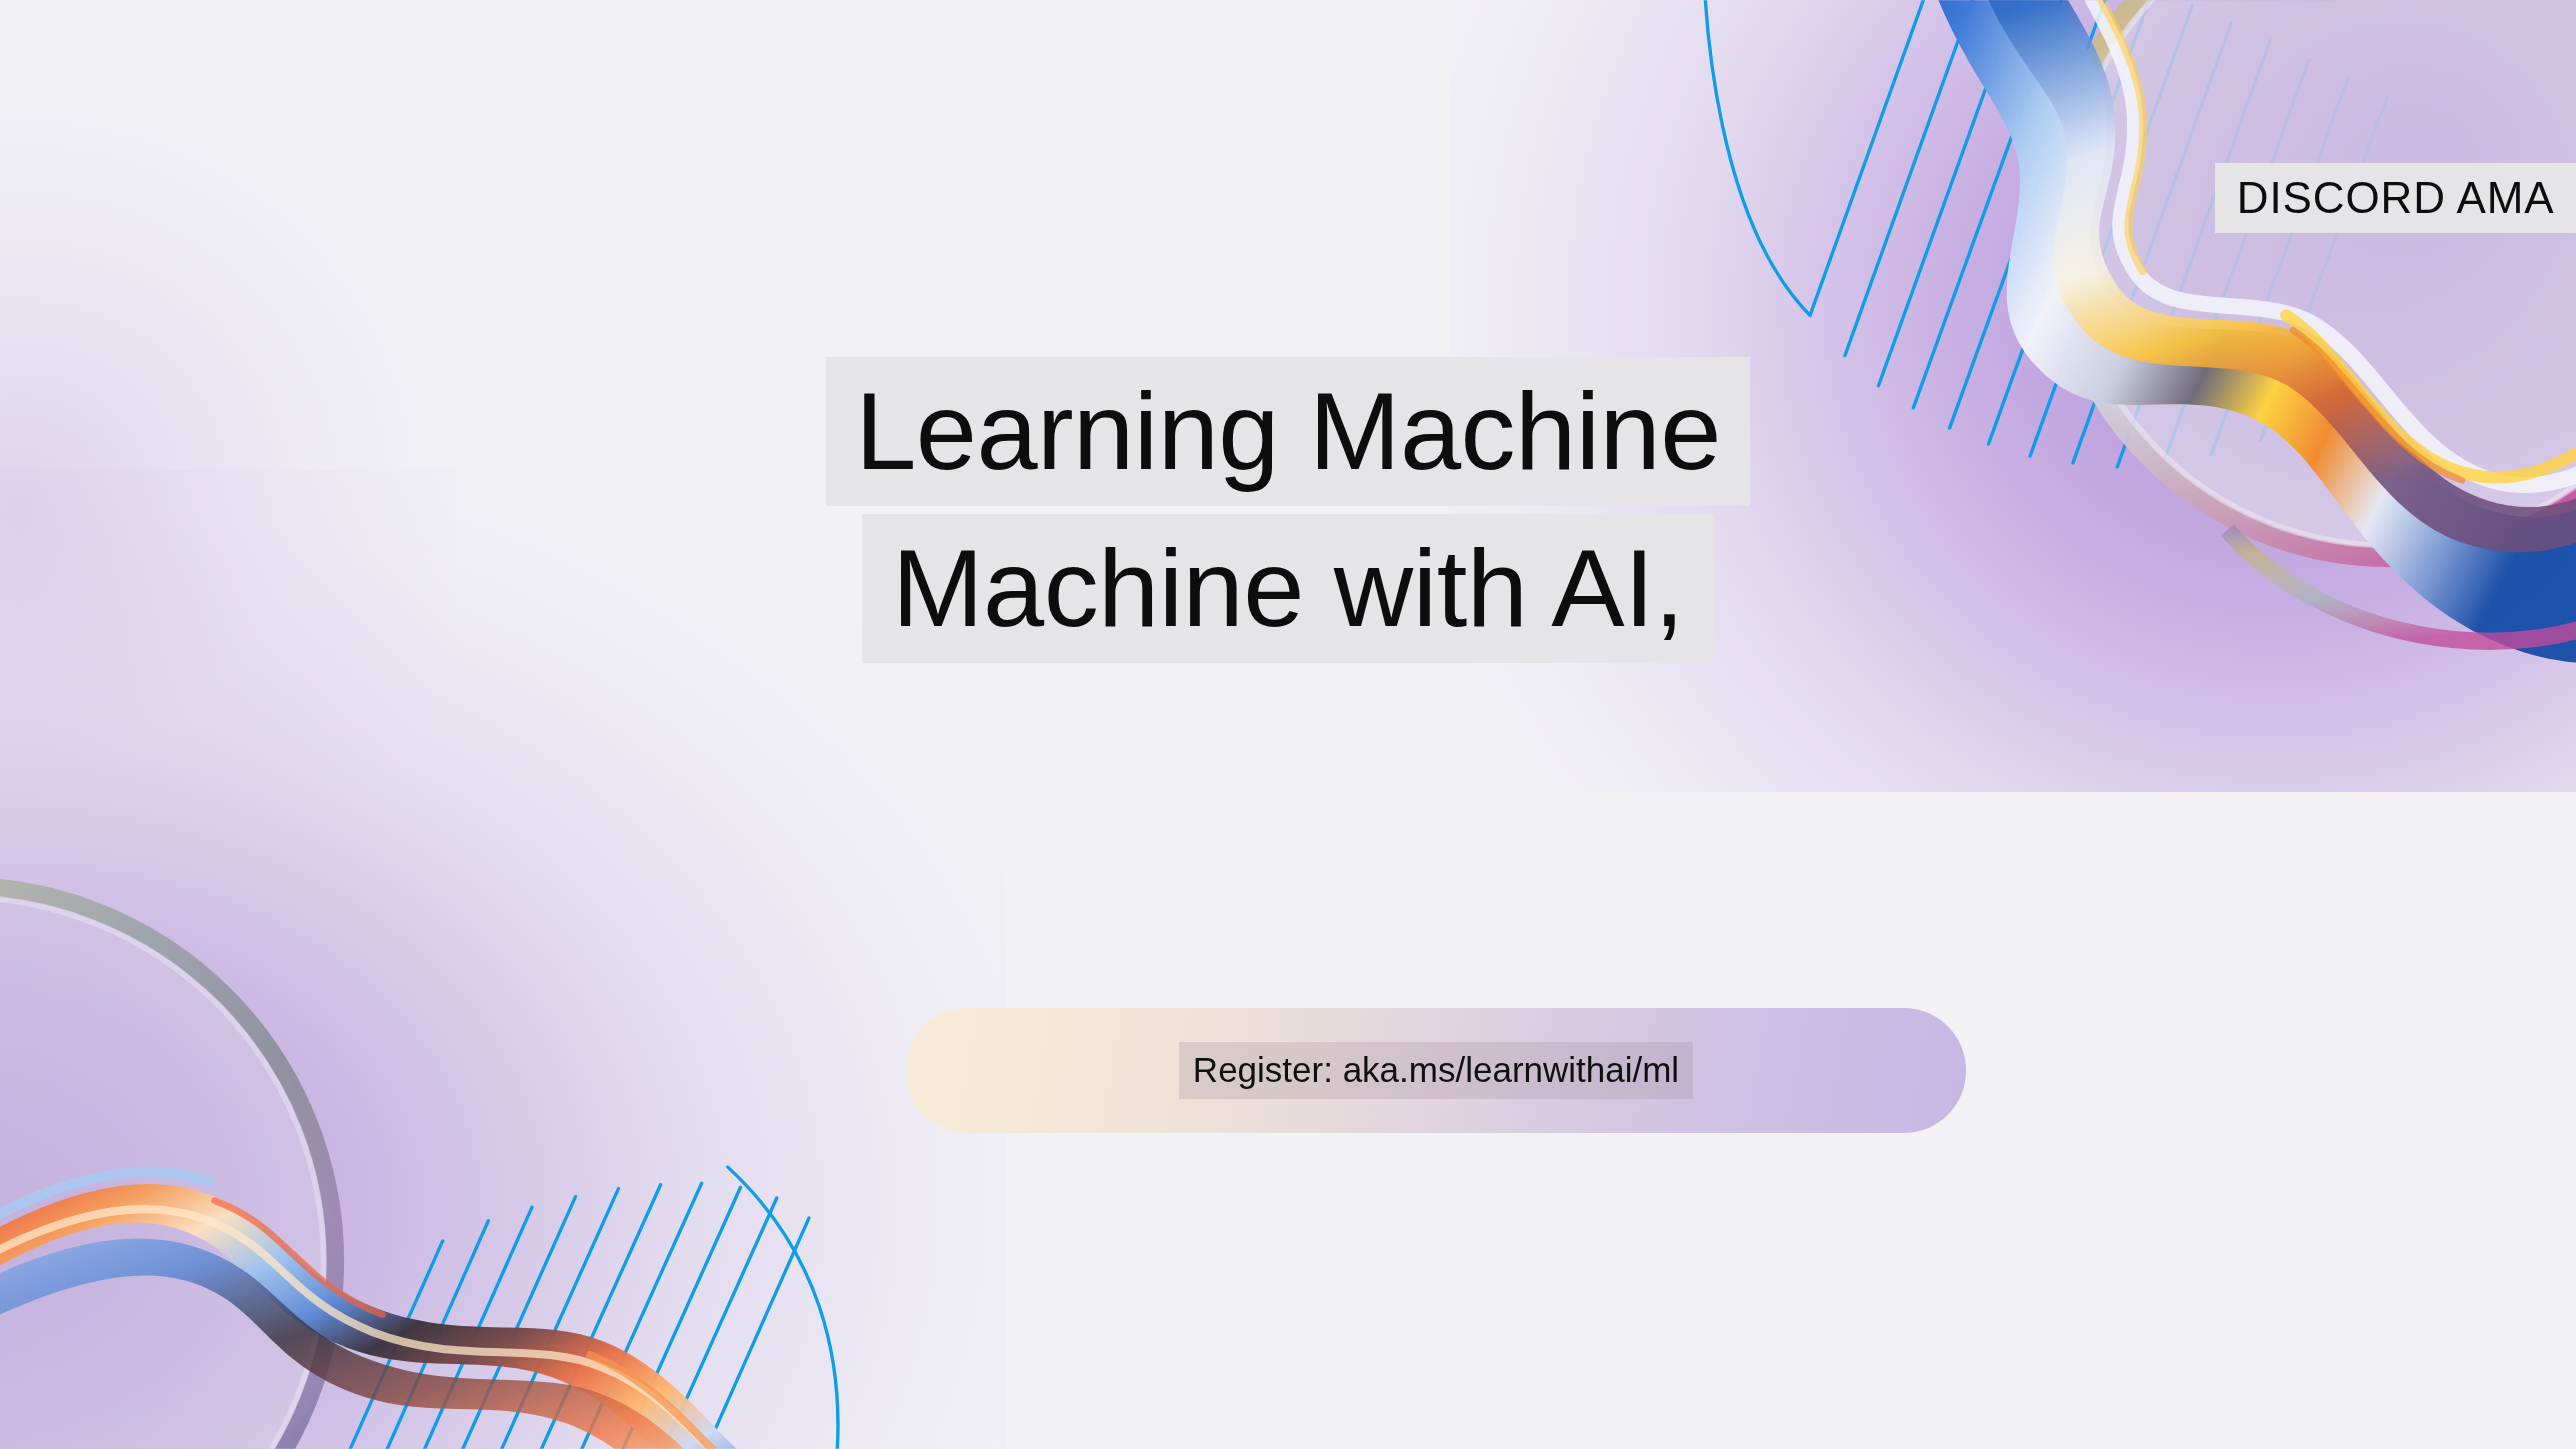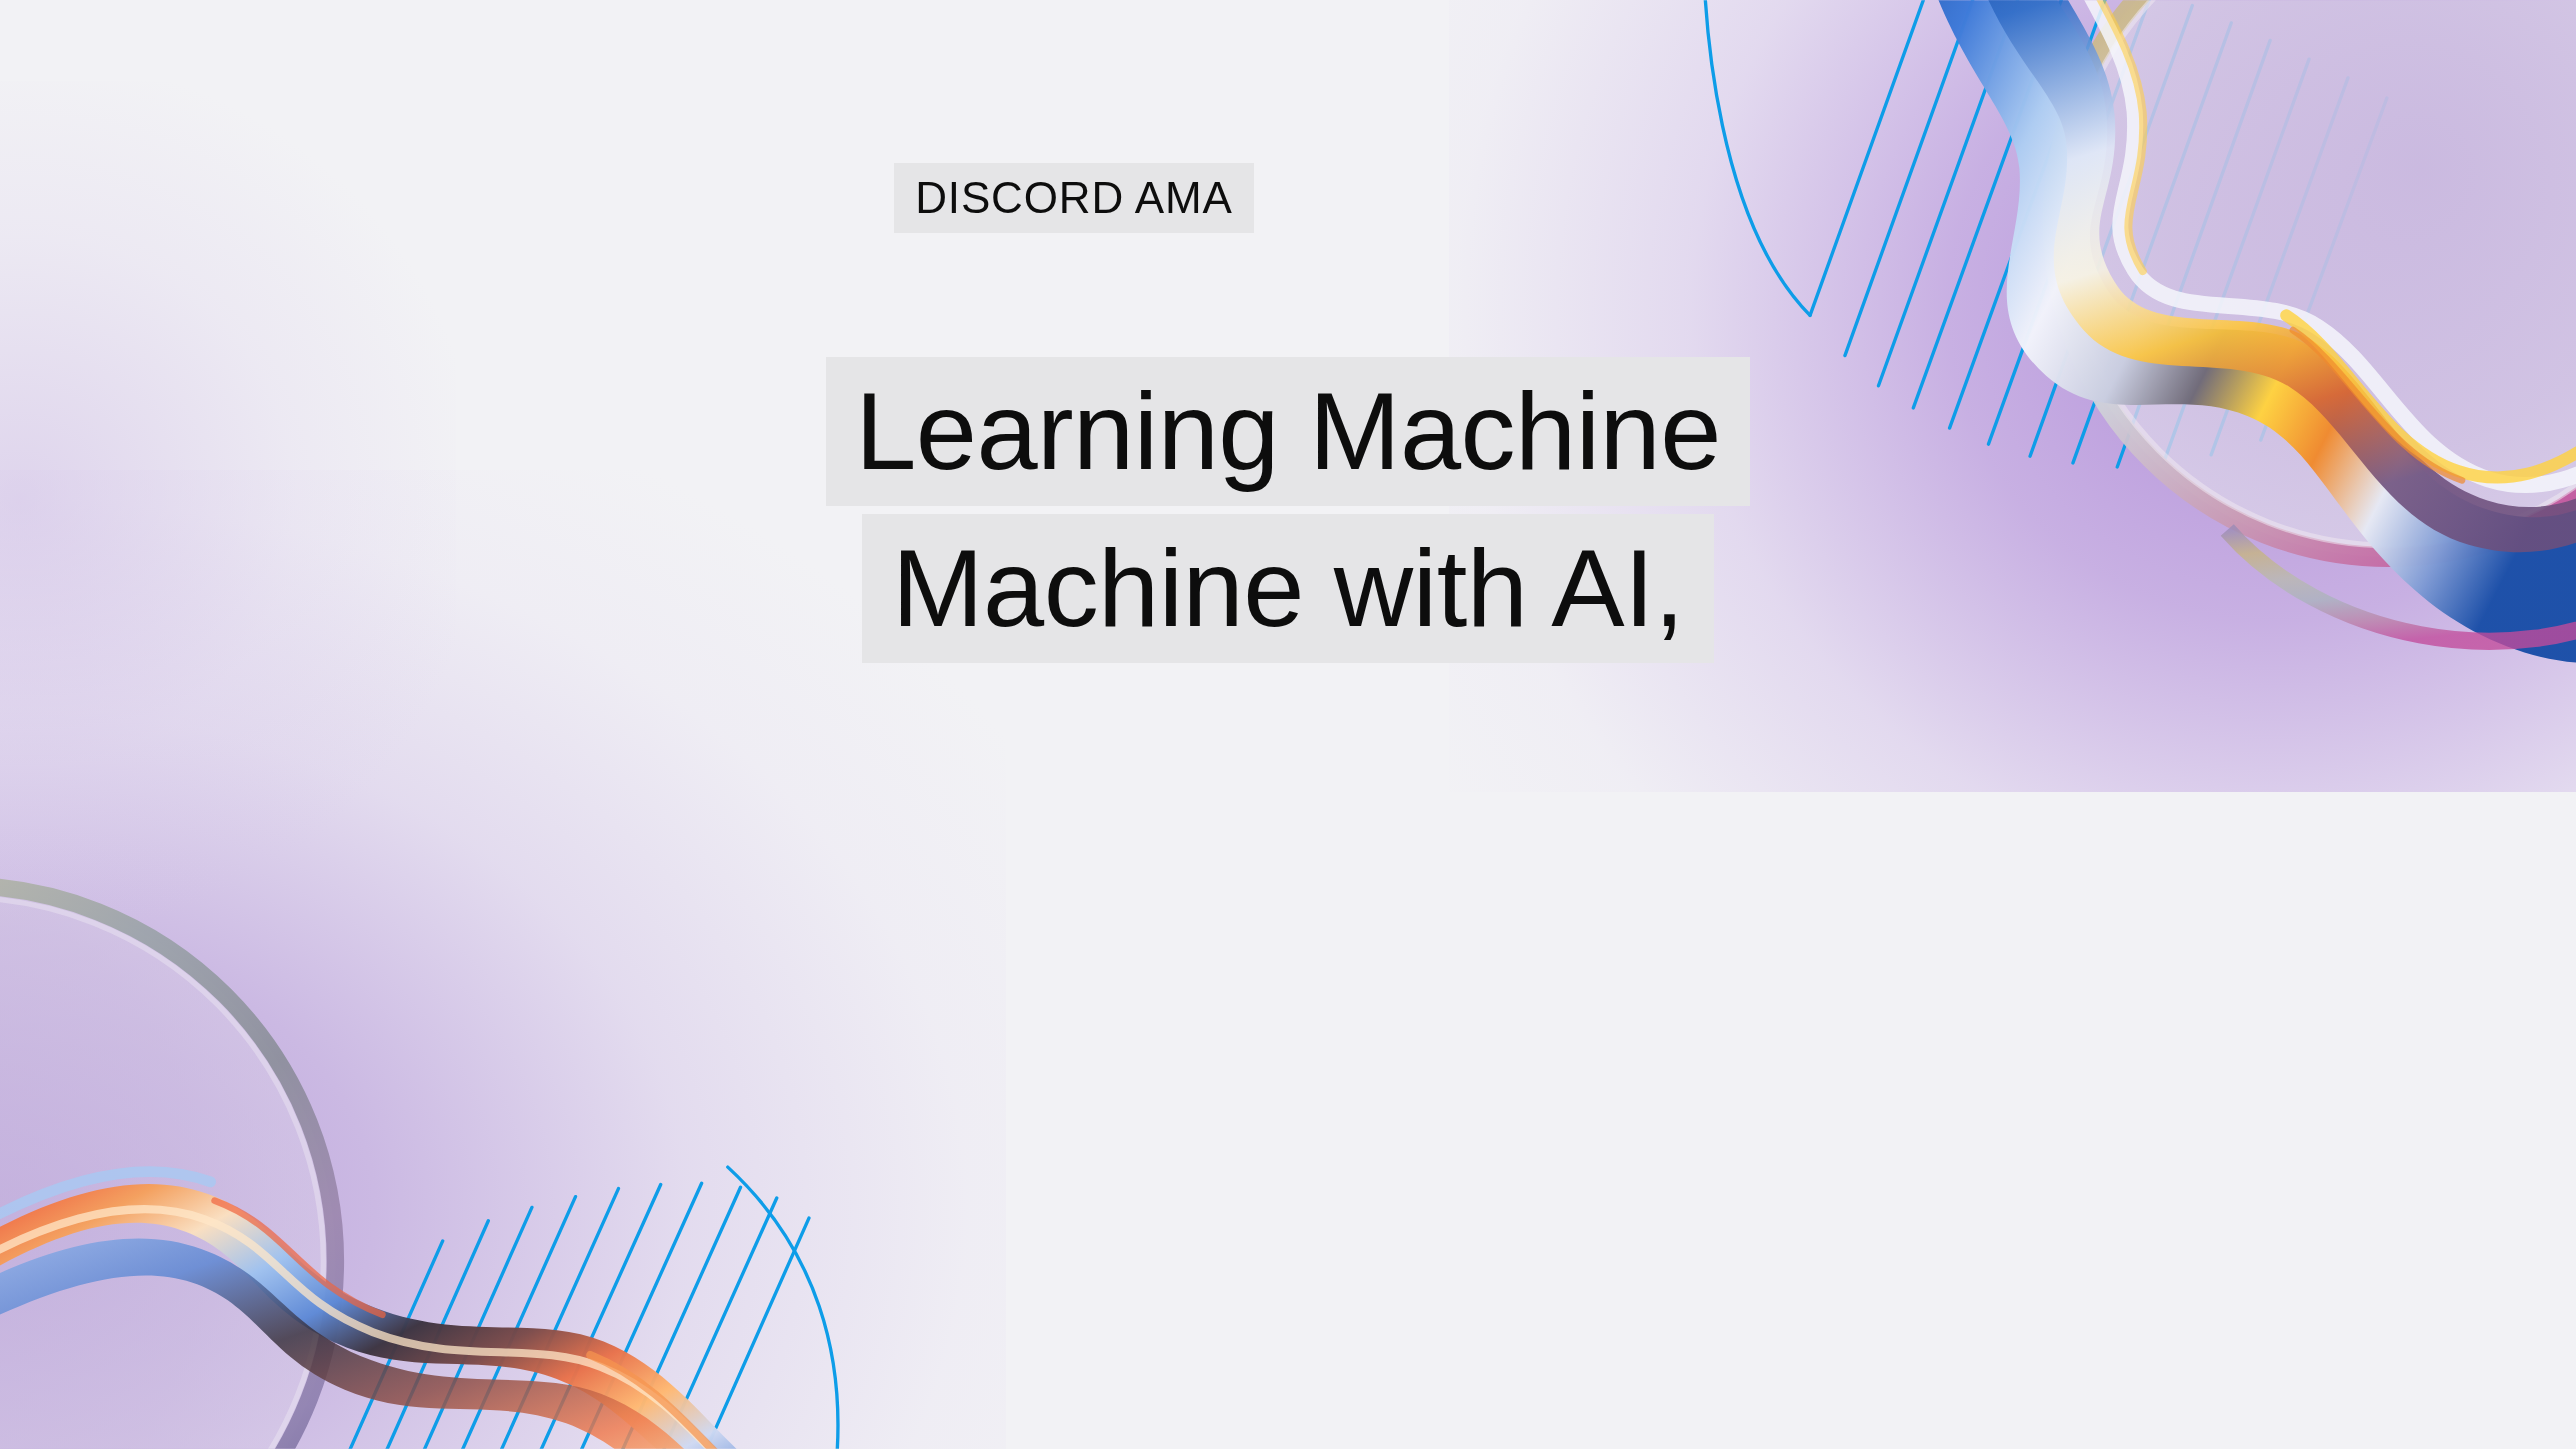--- a/index.html
+++ b/index.html
@@ -81,22 +81,22 @@
     display: inline-block;
     background: #e5e5e7;
     color: #0d0d0d;
     line-height: 1;
   }
 
   #eyebrow-wrap {
     position: absolute;
     left: 0;
     top: 163px;
-    width: 2148px;
-    text-align: center;
+    width: 2576px;
+    text-align: right;
   }
   #eyebrow {
     font-size: 44px;
     font-weight: 400;
     letter-spacing: 0.02em;
     padding: 12.7px 21.5px 13.4px 21.5px;
     font-stretch: semi-condensed;
   }
 
   #title-wrap {
@@ -400,17 +400,23 @@
 
     <div id="title-wrap">
       <div class="title-row">
         <span class="hl title-line">Learning Machine</span>
       </div>
       <div class="title-row">
         <span class="hl title-line">Machine with AI,</span>
       </div>
     </div>
 
+    <div id="cta-wrap">
+      <div id="cta-pill"></div>
+      <div id="cta-text-row">
+        <span id="cta-text">Register: aka.ms/learnwithai/ml</span>
+      </div>
+    </div>
 
 
   </div>
 </div>
 
 
 </body></html>

